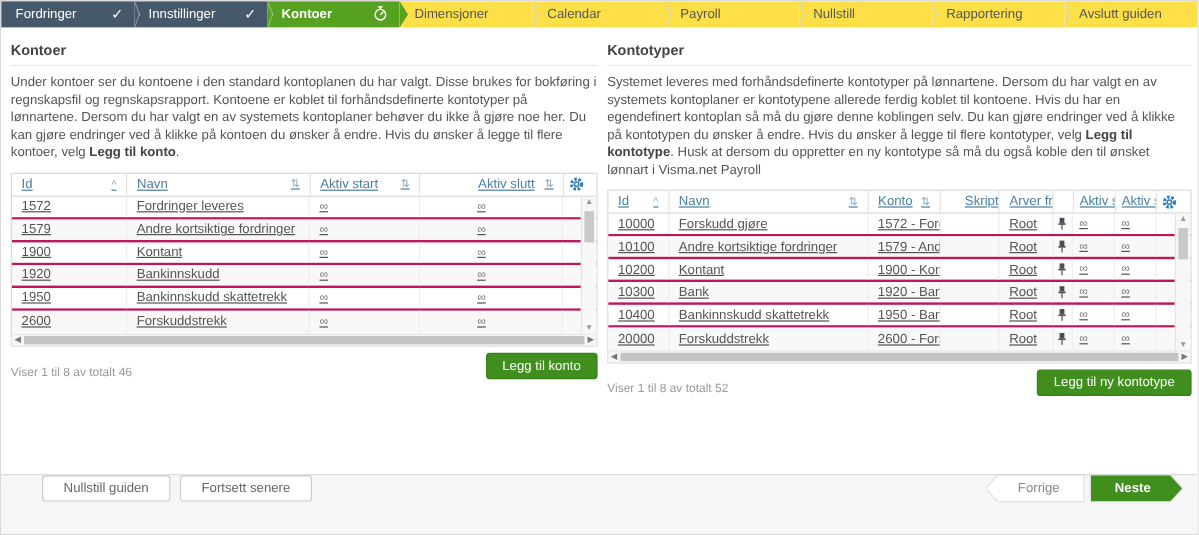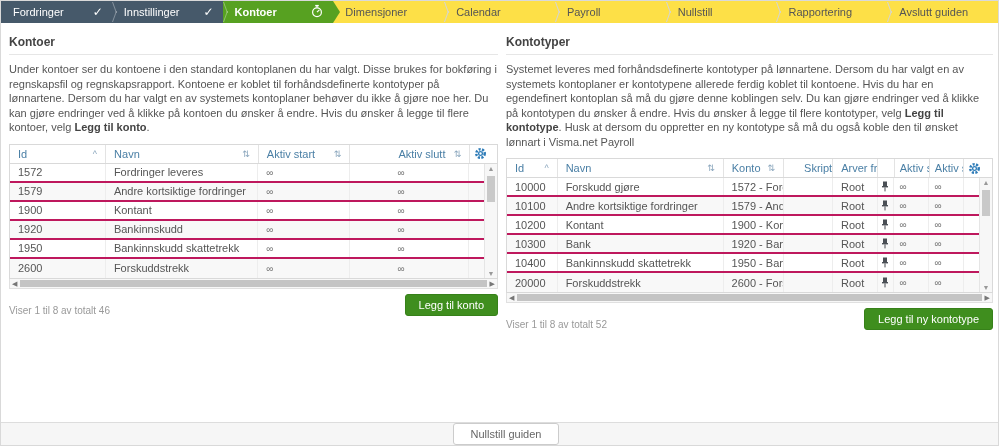--- a/index.html
+++ b/index.html
@@ -24,21 +24,21 @@
   .content{position:absolute;top:22px;left:0;right:0;bottom:34px;background:#fff;}
   .panel{position:absolute;top:12px;}
   .panel-left{left:8px;width:489px;}
   .panel-right{left:505px;width:487px;}
   .panel-title{font-size:12px;font-weight:bold;color:#444;padding-bottom:5px;border-bottom:1px solid #e6e6e6;margin-bottom:7px;}
   .panel-desc{line-height:1.32;color:#555;margin-bottom:9px;}
   .panel-desc b{color:#444;}
 
   
   .tbl{position:relative;border:1px solid #d9d9d9;box-sizing:border-box;background:#fff;}
-  .trow{display:flex;height:19px;align-items:center;box-sizing:border-box;}
+  .trow{display:flex;height:19px;align-items:center;box-sizing:border-box;text-decoration:underline;}
   .thead{border-bottom:1px solid #d9d9d9;color:#4a7fa5;}
   .tbody .trow{border-bottom:2px solid #be185d;cursor:pointer;}
   .tbody .trow:last-child{border-bottom:none;}
   .tbody .trow.alt{background:#f8f8f8;}
   .tcell{box-sizing:border-box;height:100%;display:flex;align-items:center;padding:0 8px;white-space:nowrap;overflow:hidden;border-right:1px solid #ededed;}
   .thead .tcell{justify-content:space-between;border-right:1px solid #e3e3e3;}
   .thead .tcell:last-child,.tbody .tcell:last-child{border-right:none;}
   .sortglyph{font-size:9px;color:#8aa6bd;margin-left:4px;}
   .inf{color:#777;font-size:10px;}
   .gearcell{justify-content:flex-start !important;padding:0 2px 0 4px !important;}
@@ -62,21 +62,21 @@
   .hscroll .arr{position:absolute;top:0;font-size:7px;color:#777;line-height:9px;}
   .hscroll .arr.lt{left:2px;}
   .hscroll .arr.rt{right:2px;}
 
   
   .tfoot{display:flex;justify-content:space-between;align-items:flex-end;margin-top:5px;}
   .summary{font-size:10px;color:#999;}
   .btn-green{background:#3f8e1e;border:1px solid #37811a;color:#fff;font-size:11px;padding:4px 13px;border-radius:3px;cursor:pointer;font-family:inherit;}
 
   
-  .footer-bar{position:absolute;left:0;right:0;bottom:0;height:23px;background:#f6f6f6;border-top:1px solid #ddd;display:flex;align-items:center;box-sizing:border-box;padding:0 13px 0 34px;flex-direction:column;}
+  .footer-bar{position:absolute;left:0;right:0;bottom:0;height:50px;background:#f6f6f6;border-top:1px solid #ddd;display:flex;align-items:flex-start;box-sizing:border-box;padding:0 13px 0 34px;}
   .btn-plain{background:#fff;border:1px solid #ccc;border-radius:3px;color:#666;font-size:11px;padding:4px 17px;margin-right:8px;cursor:pointer;font-family:inherit;}
   .spacer{flex:1;}
   .arrow-wrap{filter:drop-shadow(0 0 1px #bbb);margin-left:6px;}
   .btn-prev{background:#fff;color:#888;font-size:11px;padding:5px 20px 5px 26px;clip-path:polygon(10px 0,100% 0,100% 100%,10px 100%,0 50%);cursor:pointer;border:none;font-family:inherit;}
   .btn-next{background:#3f8e1e;color:#fff;font-weight:bold;font-size:11px;padding:5px 26px 5px 20px;clip-path:polygon(0 0,calc(100% - 10px) 0,100% 50%,calc(100% - 10px) 100%,0 100%);cursor:pointer;border:none;font-family:inherit;}
 
   
   .gear-svg{display:block;}
   .pin-svg{display:block;}
 </style>

